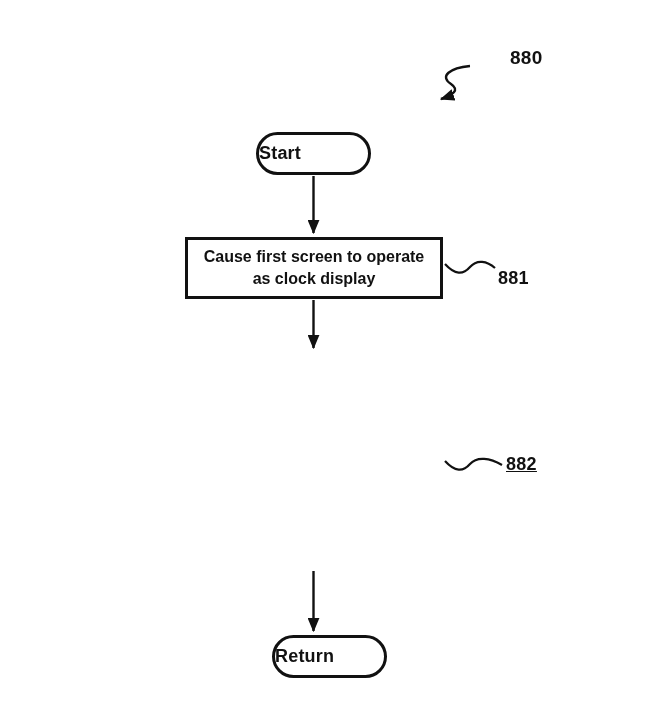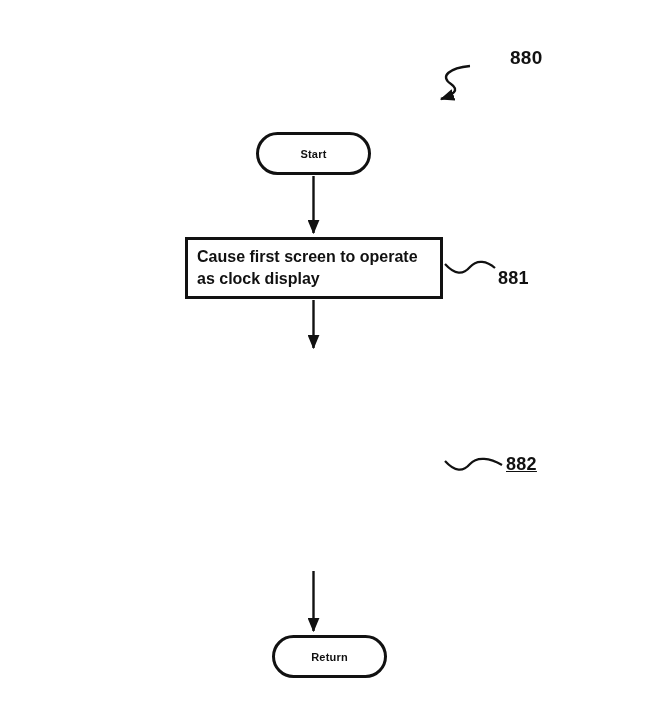--- a/index.html
+++ b/index.html
@@ -26,34 +26,34 @@
     pointer-events: none;
   }
   .stadium {
     position: absolute;
     box-sizing: border-box;
     border: 3px solid #111111;
     border-radius: 22px;
     background: #ffffff;
     display: flex;
     align-items: center;
-    justify-content: center;
-    font-size: 11px;
+    font-size: 18px;
     letter-spacing: 0.2px;
   }
   .stadium.start { left: 256px; top: 132px; width: 115px; height: 43px; }
   .stadium.return { left: 272px; top: 635px; width: 115px; height: 43px; }
   .box {
     position: absolute;
     box-sizing: border-box;
     border: 3px solid #111111;
     background: #ffffff;
     display: flex;
     align-items: center;
     justify-content: center;
+    text-align: center;
     font-size: 16px;
     line-height: 1.35;
     padding: 17px 9px;
   }
   .box.step1 { left: 185px; top: 237px; width: 258px; height: 62px; }
   .box.step2 { left: 185px; top: 352px; width: 258px; height: 218px; }
   .ref {
     position: absolute;
     font-size: 18px;
     letter-spacing: 0.3px;

